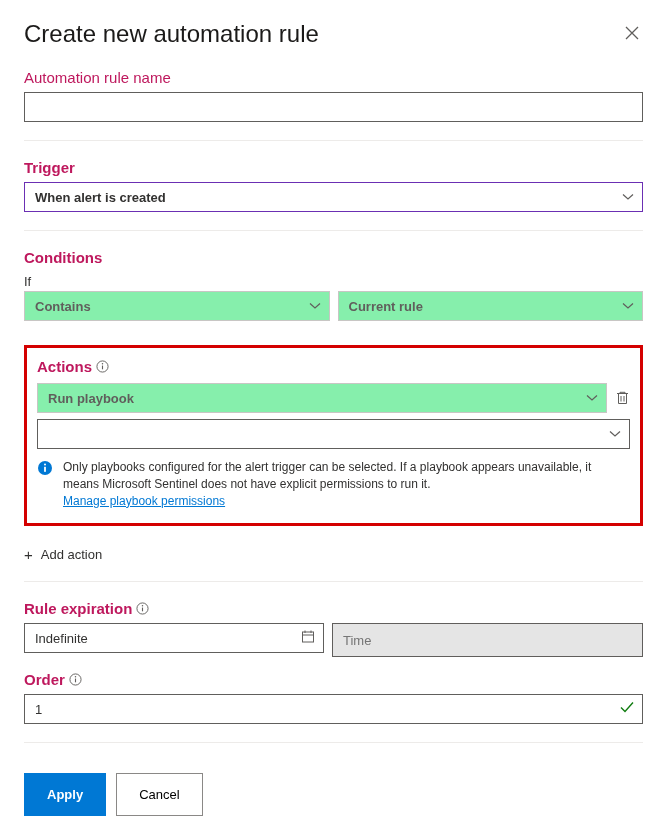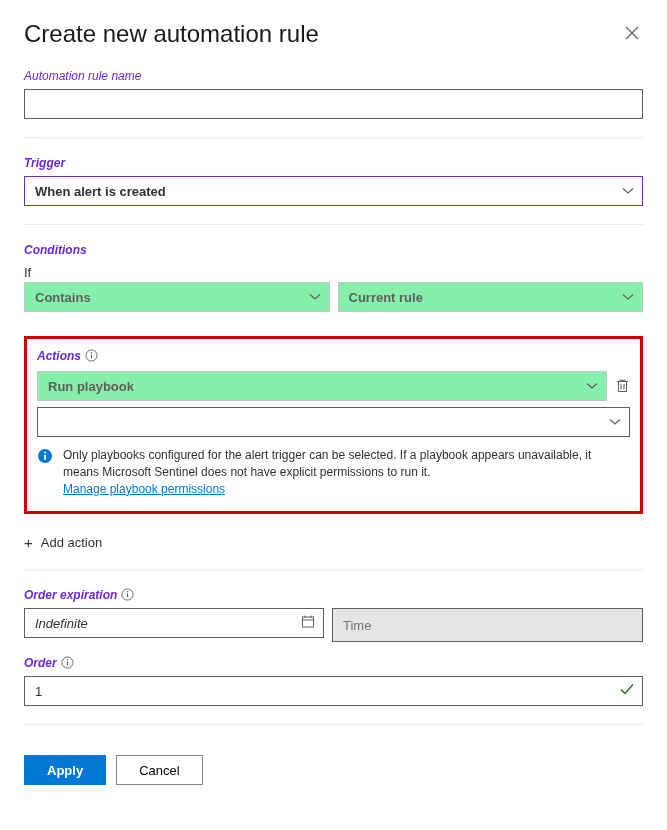--- a/index.html
+++ b/index.html
@@ -22,24 +22,23 @@
     font-weight: 400;
     color: #1b1a19;
   }
   .close-x {
     font-size: 18px;
     cursor: pointer;
     color: #605e5c;
     padding: 4px;
   }
   .section-label {
-    font-size: 12px;
-    color: #6d28d9;
+    font-size: 15px;
+    color: #be185d;
     margin-bottom: 6px;
-    font-style: italic;
   }
   .section-label.bold {
     font-weight: 600;
   }
   .text-input {
     width: 100%;
     height: 30px;
     border: 1px solid #605e5c;
     padding: 0 8px;
     font-size: 13px;
@@ -162,21 +161,20 @@
     width: 300px;
     position: relative;
     display: flex;
     align-items: center;
     height: 30px;
     border: 1px solid #605e5c;
     padding: 0 28px 0 10px;
     font-size: 13px;
     background: #fff;
     cursor: pointer;
-    font-style: italic;
   }
   .exp-time {
     flex: 1;
     height: 30px;
     border: 1px solid #605e5c;
     padding: 16px 10px;
     font-size: 13px;
     background: #e5e5e5;
   }
   .cal-icon {
@@ -201,21 +199,21 @@
     top: 50%;
     transform: translateY(-50%);
     color: #107c10;
   }
   .footer {
     display: flex;
     gap: 10px;
     margin-top: 30px;
   }
   .btn {
-    height: 30px;
+    height: 43px;
     padding: 0 22px;
     font-size: 13px;
     border: 1px solid #8a8886;
     background: #fff;
     cursor: pointer;
     display: inline-flex;
     align-items: center;
     justify-content: center;
   }
   .btn.primary {
@@ -330,21 +328,21 @@
 </div>
 
 <div class="add-action">
   <span class="plus">+</span>
   <span>Add action</span>
 </div>
 
 <div class="divider"></div>
 
 <div class="actions-header" style="margin-bottom:6px">
-  <span class="section-label bold" style="margin-bottom:0">Order expiration</span>
+  <span class="section-label bold" style="margin-bottom:0">Rule expiration</span>
   <span class="info-circle">
     <svg width="13" height="13" viewBox="0 0 14 14">
         <circle cx="7" cy="7" r="6" stroke="#605e5c" stroke-width="1" fill="none"></circle>
         <circle cx="7" cy="4" r="0.8" fill="#605e5c"></circle>
         <rect x="6.4" y="6" width="1.2" height="4" fill="#605e5c"></rect>
       </svg>
   </span>
 </div>
 <div class="exp-row">
   <div class="exp-date">

